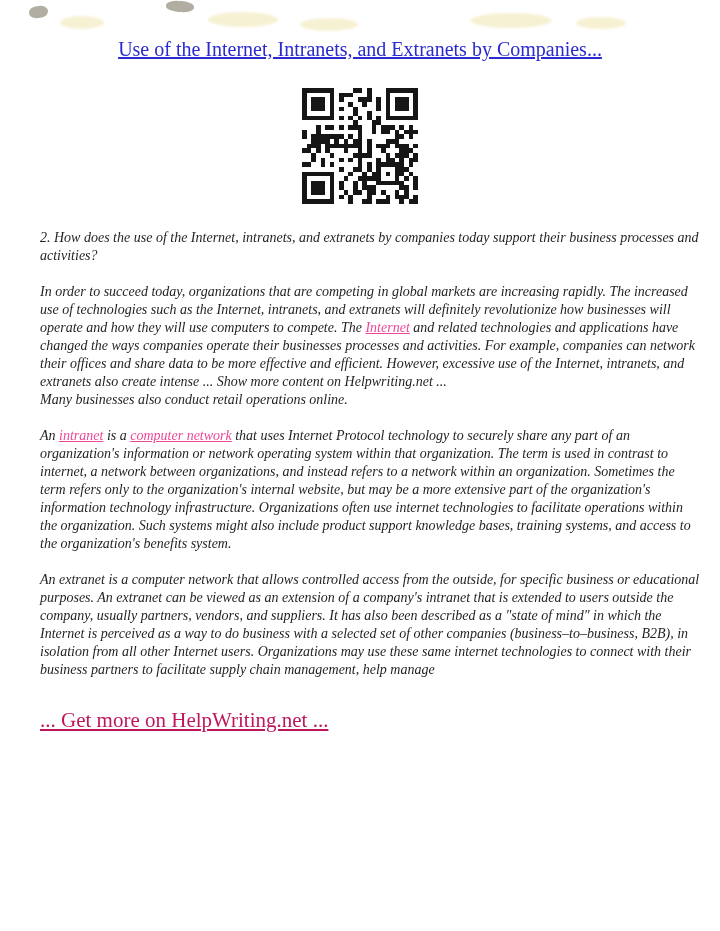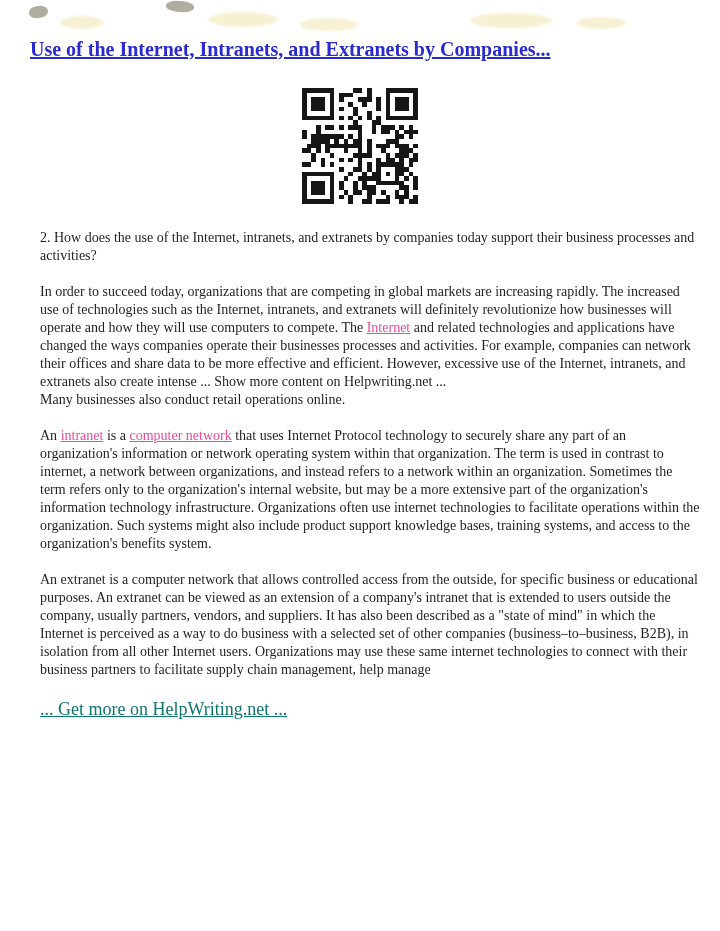--- a/index.html
+++ b/index.html
@@ -20,49 +20,51 @@
   .s2{left:166px;top:1px;width:28px;height:11px;transform:rotate(4deg);}
   .y1{left:60px;top:16px;width:44px;height:13px;}
   .y2{left:208px;top:12px;width:70px;height:15px;}
   .y3{left:300px;top:18px;width:58px;height:13px;}
   .y4{left:470px;top:13px;width:82px;height:15px;}
   .y5{left:576px;top:17px;width:50px;height:12px;}
 
   .doc-title{
     display:block;
     margin:38px 30px 0 30px;
+    text-align:center;
     font-size:20px;
-    font-weight:bold;
+    font-weight:normal;
     color:#2a2ace;
     text-decoration:underline;
     cursor:pointer;
   }
   .qr-wrap{
     margin:27px auto 0 auto;
     width:116px;
     height:116px;
   }
   .qr-wrap svg{display:block;}
   .content{
     margin:25px 20px 0 40px;
     font-size:14px;
     line-height:18px;
     text-align:left;
+    font-style:italic;
   }
   .content p{margin:0 0 18px 0;}
   .inline-link{
     color:#ec4899;
     text-decoration:underline;
     cursor:pointer;
   }
   .footer-link{
     display:inline-block;
-    margin:2px 0 0 40px;
-    font-size:18px;
-    color:#0f766e;
+    margin:11px 0 0 40px;
+    font-size:21px;
+    color:#be185d;
     text-decoration:underline;
     cursor:pointer;
   }
 </style>
 </head>
 <body>
 
 <div class="page">
 
   

